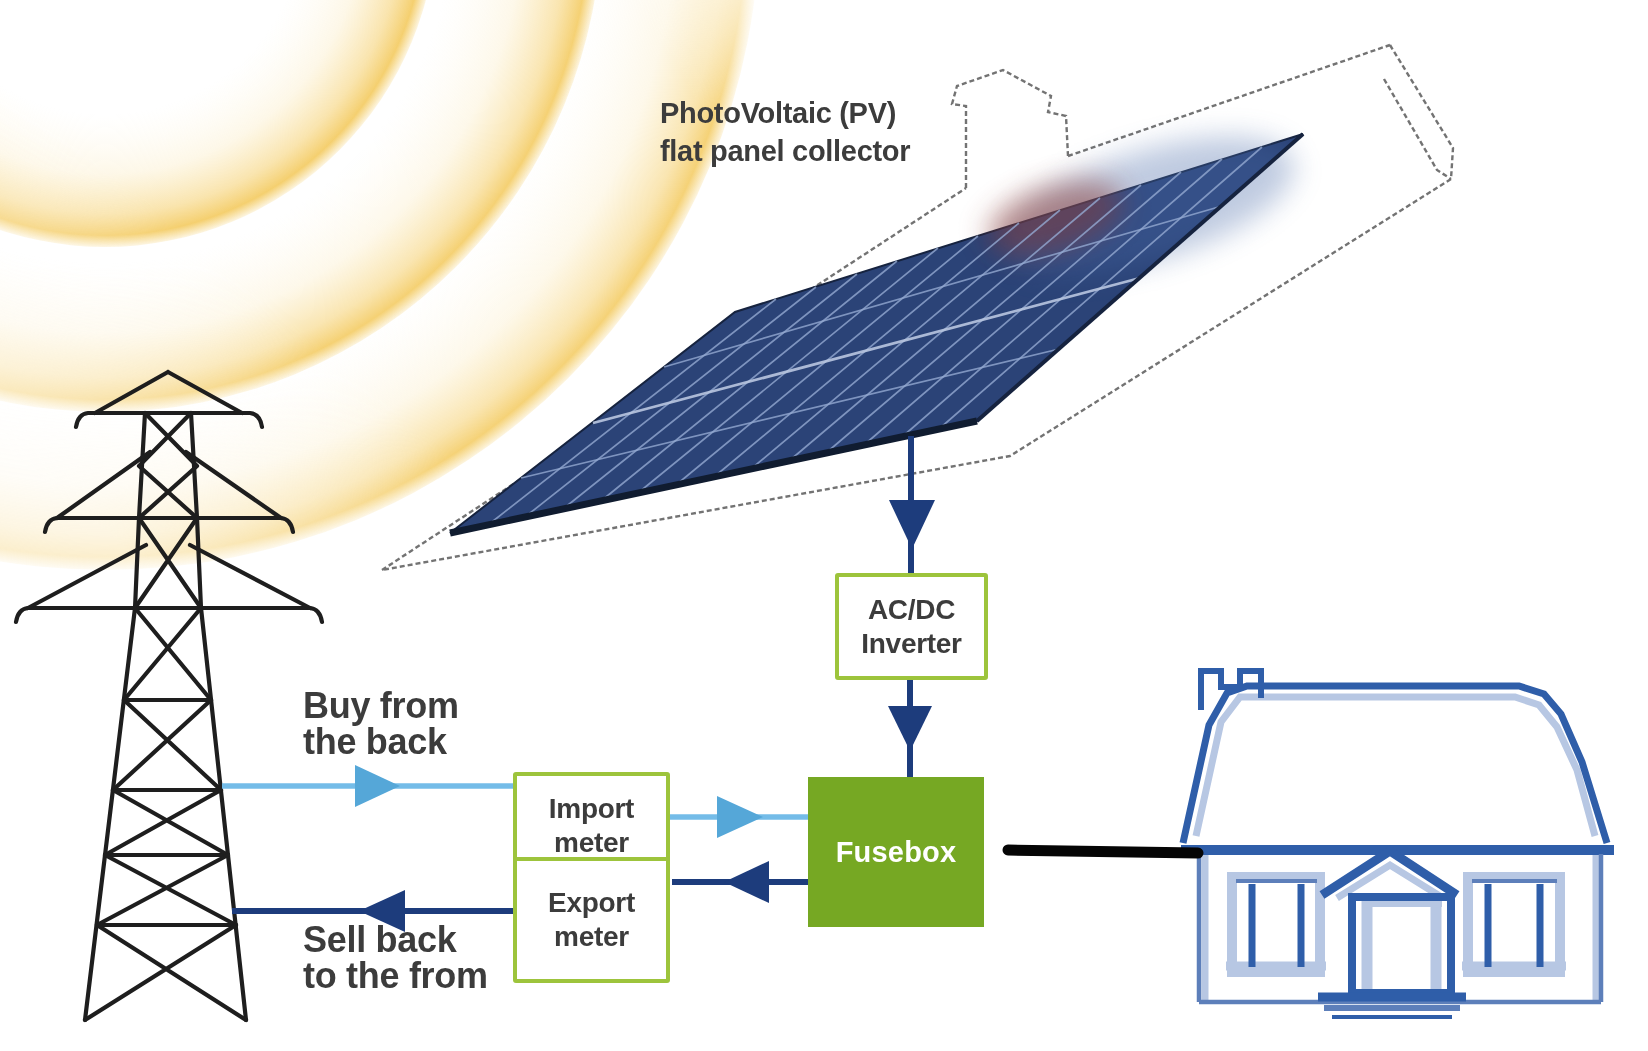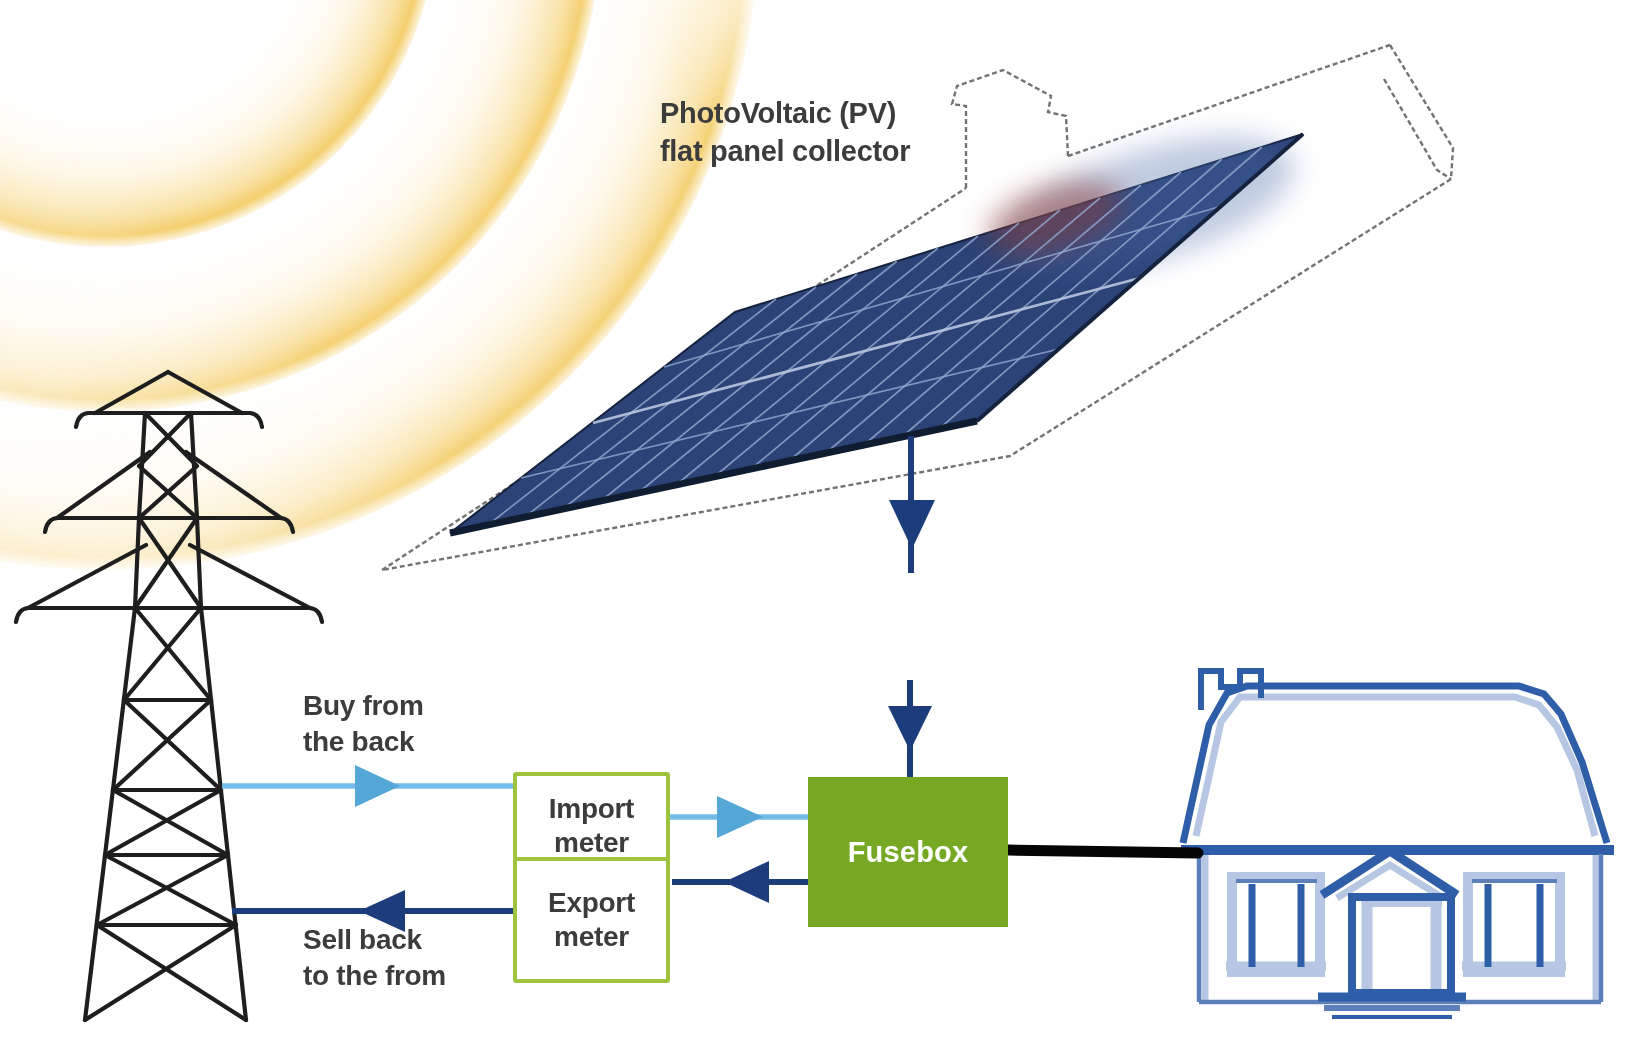--- a/index.html
+++ b/index.html
@@ -19,34 +19,34 @@
   .dline{fill:none;stroke:var(--arrow-dark-blue,#1d3c7c);stroke-width:6;}
   .lhead{fill:var(--arrowhead-light-blue,#55a7d8);}
   .dhead{fill:var(--arrow-dark-blue,#1d3c7c);}
   .wire{fill:none;stroke:var(--wire-black,#050505);stroke-width:11;stroke-linecap:round;}
   .hdark{fill:none;stroke:var(--house-blue-dark,#2f5ea9);}
   .hmid{fill:none;stroke:var(--house-blue-mid,#5d7fba);}
   .hpale{fill:none;stroke:var(--house-blue-pale,#b7c7e3);}
 
   
   .label{position:absolute;font-weight:700;color:var(--label-gray,#3c3c3c);
-         font-size:28px;line-height:36px;letter-spacing:-0.3px;white-space:nowrap;}
+         font-size:36px;line-height:36px;letter-spacing:-0.3px;white-space:nowrap;}
   .label-pv{left:660px;top:94px;font-size:29px;line-height:38px;}
   .label-buy{left:303px;top:688px;}
   .label-sell{left:303px;top:922px;}
 
   
   .node{position:absolute;box-sizing:border-box;border:4px solid var(--box-border-green,#9dc43c);
         background:#fff;color:var(--label-gray,#3c3c3c);font-weight:700;font-size:28px;
         line-height:34px;display:flex;flex-direction:column;align-items:center;
         justify-content:center;text-align:center;border-radius:3px;letter-spacing:-0.3px;}
   .node-inverter{left:835px;top:573px;width:153px;height:107px;}
   .node-import{left:513px;top:772px;width:157px;height:107px;}
   .node-export{left:513px;top:857px;width:157px;height:126px;}
-  .node-fusebox{left:808px;top:777px;width:200px;height:150px;
+  .node-fusebox{left:808px;top:777px;width:176px;height:150px;
         background:var(--fusebox-green,#76a823);border:none;border-radius:0;color:#fff;
         font-size:29px;letter-spacing:0.2px;}
 </style>
 </head>
 <body>
 
 <div class="canvas">
 
   <svg class="scene" width="1648" height="1051" viewBox="0 0 1648 1051">
     <defs>
@@ -199,20 +199,24 @@
   </div>
   <div class="label label-buy">
     <div>Buy from</div>
     <div>the back</div>
   </div>
   <div class="label label-sell">
     <div>Sell back</div>
     <div>to the from</div>
   </div>
 
+  <div class="node node-inverter">
+    <div>AC/DC</div>
+    <div>Inverter</div>
+  </div>
   <div class="node node-import">
     <div>Import</div>
     <div>meter</div>
   </div>
   <div class="node node-export">
     <div>Export</div>
     <div>meter</div>
   </div>
   <div class="node node-fusebox">
     <div>Fusebox</div>

